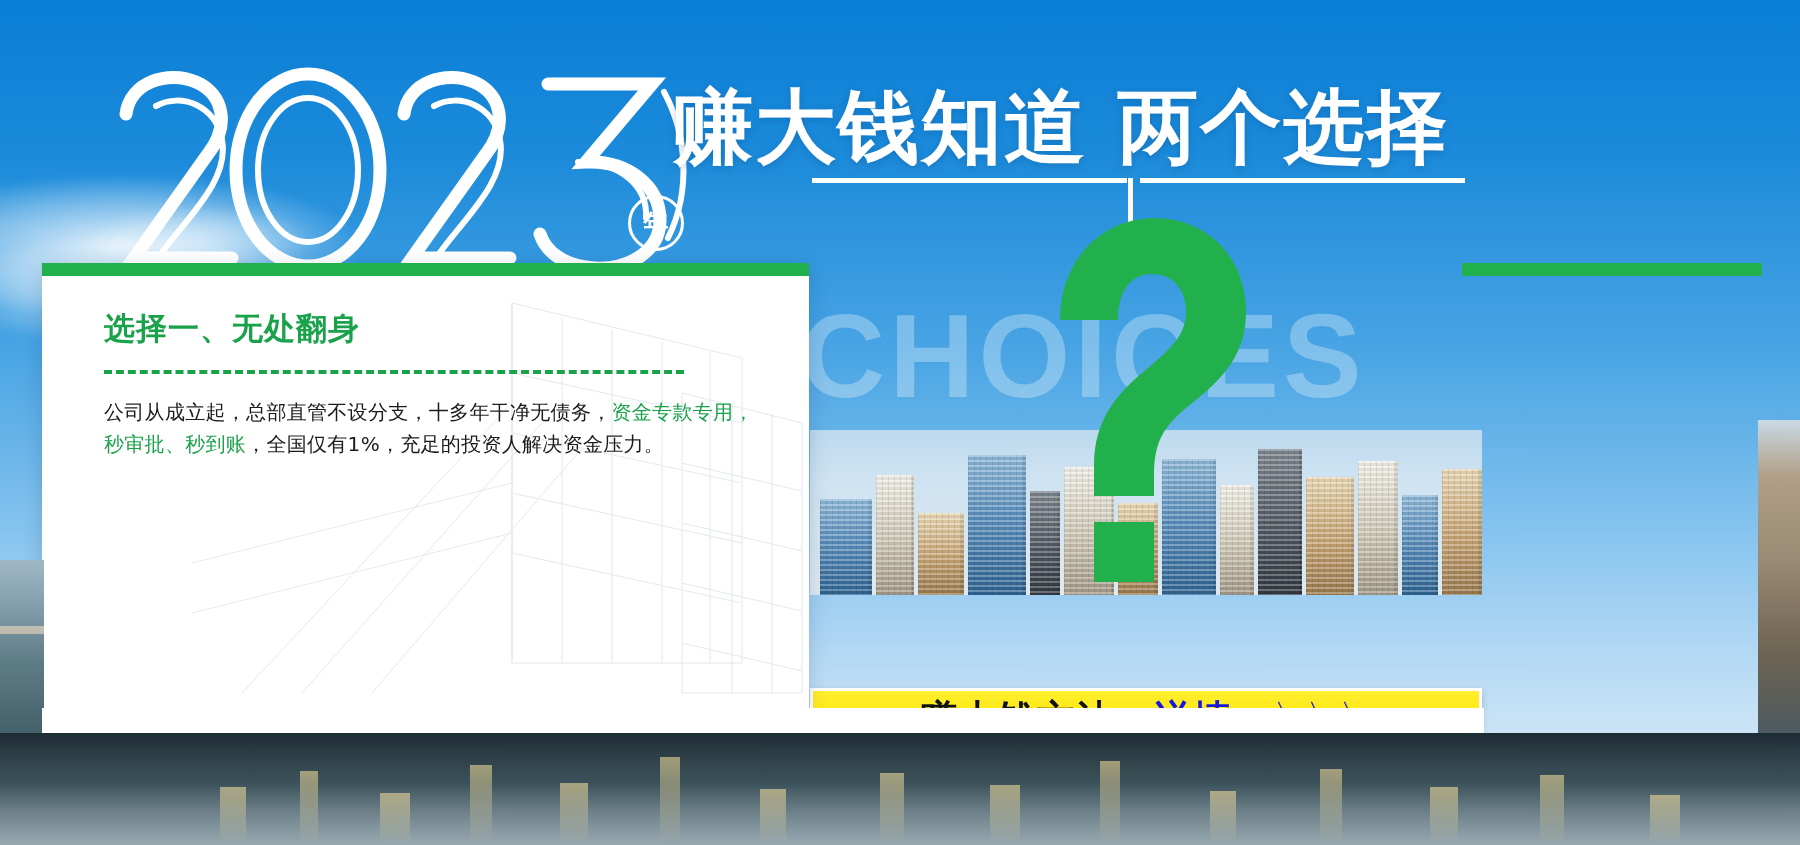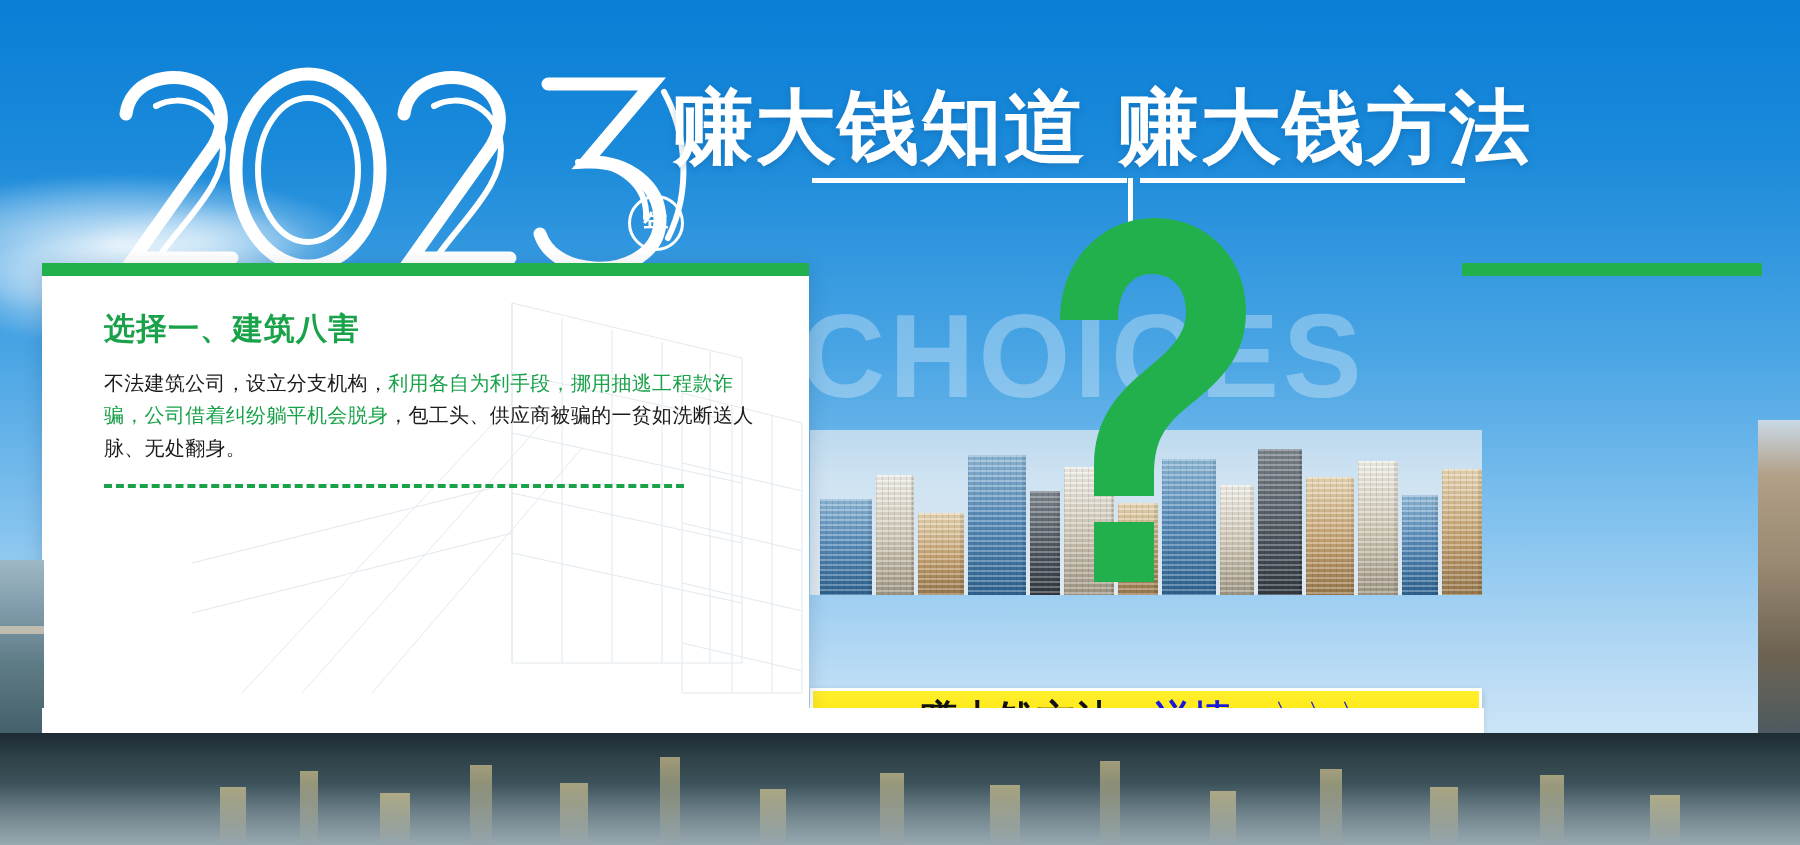--- a/index.html
+++ b/index.html
@@ -217,21 +217,21 @@
         <path d="M436 22 L540 22 L474 100 C516 98, 548 124, 548 158 C548 190, 516 208, 482 206 C452 204, 434 190, 428 172"></path>
         <path d="M466 100 C508 100, 536 124, 534 156" stroke-width="6"></path>
         <path d="M552 30 C574 70, 580 128, 556 176" stroke-width="6"></path>
       </g>
     </svg>
   </div>
   <div class="year-badge">
     <span>年</span>
   </div>
 
-  <div class="headline">赚大钱知道 赚大钱方法</div>
+  <div class="headline">赚大钱知道 两个选择</div>
   <div class="rule left"></div>
   <div class="rule right"></div>
   <div class="rule-vert"></div>
 
   <div class="watermark">
     <div>CHOICES</div>
   </div>
 
   <div class="cityphoto">
     <div class="bld glass" style="left:10px;  width:52px; height:96px;"></div>
@@ -284,27 +284,27 @@
           <path d="M640 200 L760 228 M640 260 L760 288 M640 320 L760 348 M640 380 L760 408"></path>
           <path d="M200 430 L470 140 M260 430 L500 160 M330 430 L540 185"></path>
           <path d="M150 300 L470 220 M150 350 L470 270"></path>
         </g>
       </svg>
     </div>
 
     <div class="card-inner">
 
       <div>
-        <div class="sec-title">选择一、建筑八害</div>
-        <div class="sec-body"><span>不法建筑公司，设立分支机构，</span><span class="hl">利用各自为利手段，挪用抽逃工程款诈骗，公司借着纠纷躺平机会脱身</span><span>，包工头、供应商被骗的一贫如洗断送人脉、无处翻身。</span></div>
+        <div class="sec-title">选择一、无处翻身</div>
       </div>
 
       <div class="divider"></div>
 
       <div>
+        <div class="sec-body"><span>公司从成立起，总部直管不设分支，十多年干净无债务，</span><span class="hl">资金专款专用，秒审批、秒到账</span><span>，全国仅有1%，充足的投资人解决资金压力。</span></div>
       </div>
     </div>
   </div>
 
   <div class="leftscape"></div>
   <div class="rightscape"></div>
 
   <div class="frame-bottom"></div>
 
   <div class="bottomstrip">

